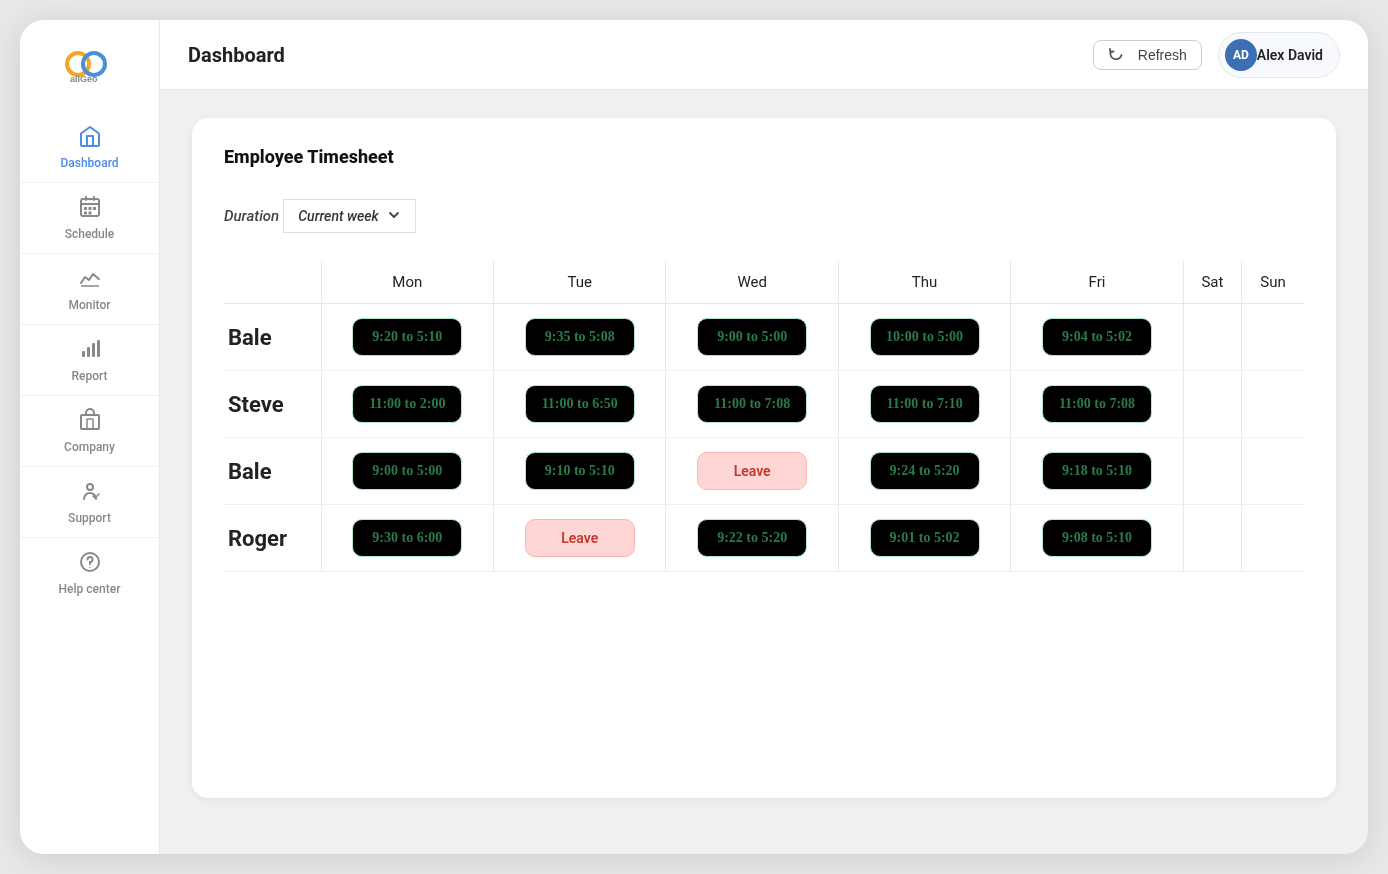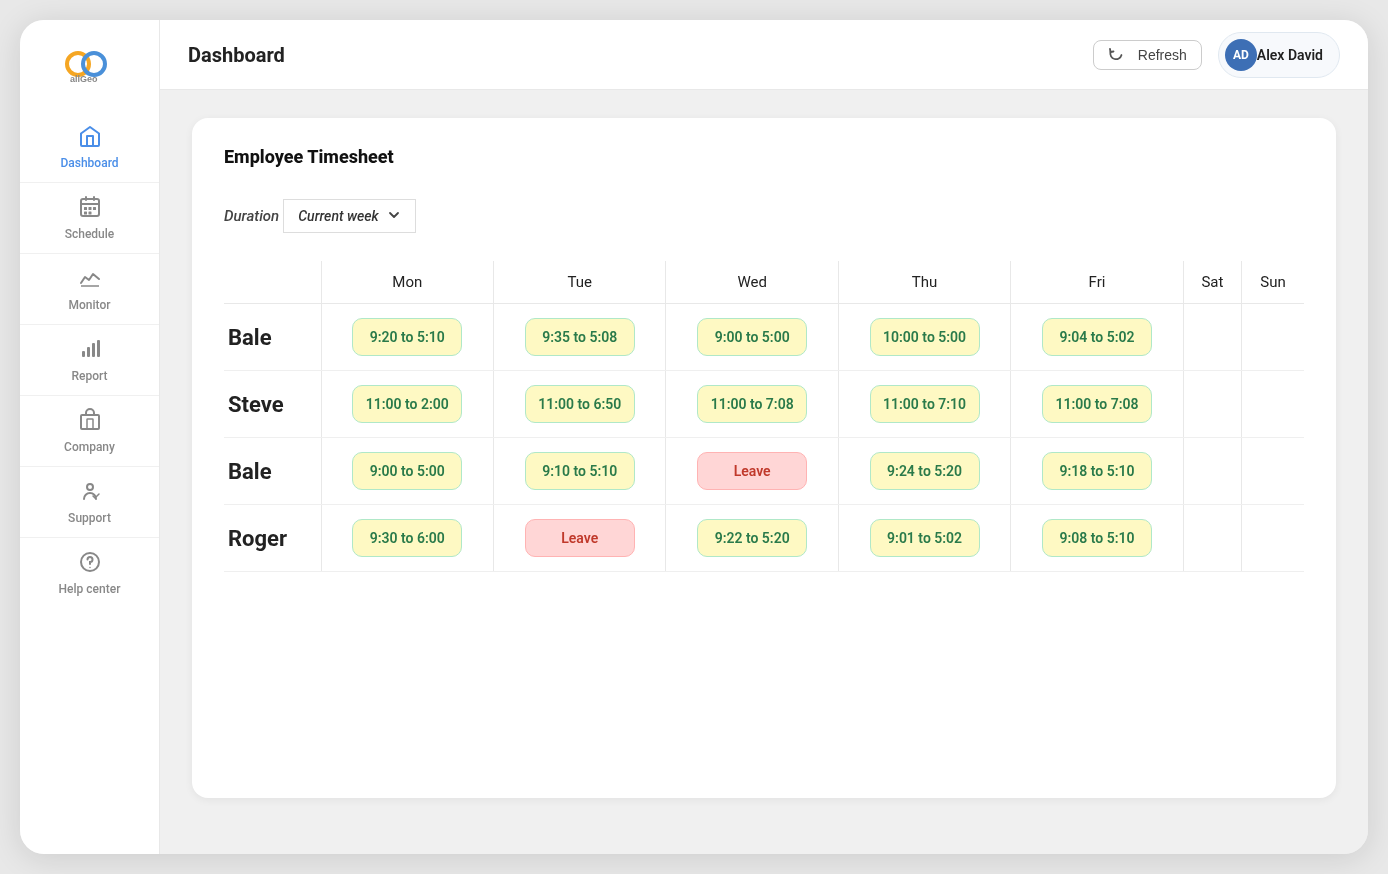--- a/index.html
+++ b/index.html
@@ -210,23 +210,24 @@
     .time-badge {
       display: inline-block;
       border-radius: 10px;
       padding: 10px 12px;
       font-size: 14px;
       font-weight: 600;
       white-space: nowrap;
       min-width: 110px;
     }
     .time-badge.green {
-      background: #fef9c3;
+      background: #000000;
       color: #2a7a4a;
       border: 1.5px solid #b0e8c8;
+      font-family: Liberation Serif, serif;
     }
     .time-badge.red {
       background: #ffd6d6;
       color: #c0392b;
       border: 1.5px solid #ffb3b3;
     }
     .timesheet-table th:last-child,
     .timesheet-table td:last-child {
       border-right: none;
     }

